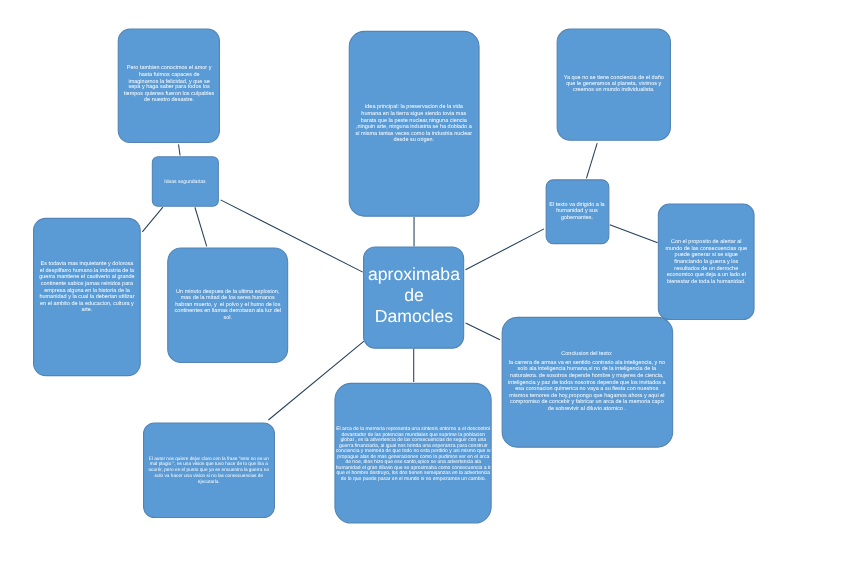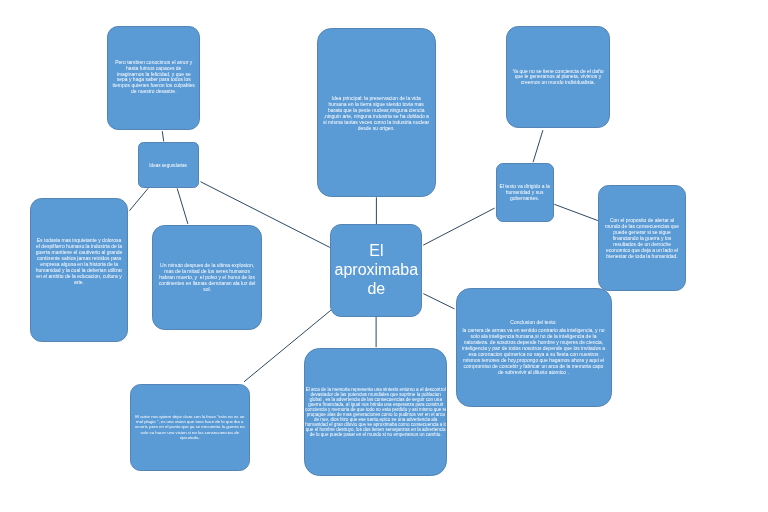--- a/index.html
+++ b/index.html
@@ -46,23 +46,23 @@
       <line x1="163.7" y1="141.4" x2="162.3" y2="131.2" stroke="#243F58" stroke-width="0.95"></line>
       <line x1="148.1" y1="188.3" x2="129.4" y2="210.8" stroke="#243F58" stroke-width="0.95"></line>
       <line x1="177.2" y1="188.4" x2="187.9" y2="223.9" stroke="#243F58" stroke-width="0.95"></line>
       <line x1="533.1" y1="162.2" x2="542.9" y2="130.2" stroke="#243F58" stroke-width="0.95"></line>
       <line x1="554.3" y1="204.3" x2="597.9" y2="220.6" stroke="#243F58" stroke-width="0.95"></line>
     </svg>
 
   <div id="nodes">
       <div class="node center-node" style="left: 330.3px; top: 224.1px; width: 92.1px; height: 92.7px; background: rgb(91, 155, 213); border-color: rgb(84, 132, 180); color: rgb(255, 255, 255); border-radius: 11.05px;">
       <div class="txt" style="font-size: 16px; transform: translateY(-1.5px);">
-          <div style="height: 19px; line-height: 19px;">El</div>
           <div style="height: 19px; line-height: 19px;">aproximaba</div>
           <div style="height: 19px; line-height: 19px;">de</div>
+          <div style="height: 19px; line-height: 19px;">Damocles</div>
         </div>
     </div>
       <div class="node" style="left: 107.4px; top: 26.4px; width: 92.7px; height: 104px; background: rgb(91, 155, 213); border-color: rgb(84, 132, 180); color: rgb(255, 255, 255); border-radius: 11.12px;">
       <div class="txt" style="font-size: 5px; transform: translateY(-1px);">
           <div style="height: 5.85px; line-height: 5.85px;">Pero tambien conocimos el amor y</div>
           <div style="height: 5.85px; line-height: 5.85px;">hasta fuimos capaces de</div>
           <div style="height: 5.85px; line-height: 5.85px;">imaginarnos la felicidad, y que se</div>
           <div style="height: 5.85px; line-height: 5.85px;">sepa y haga saber para todos los</div>
           <div style="height: 5.85px; line-height: 5.85px;">tiempos quienes fueron los culpables</div>
           <div style="height: 5.85px; line-height: 5.85px;">de nuestro desastre.</div>

